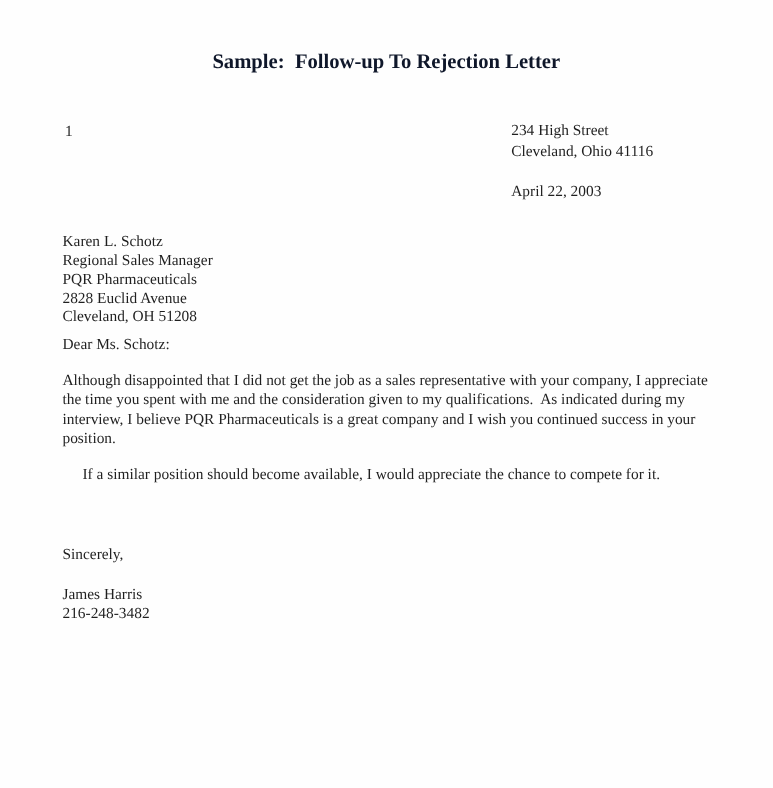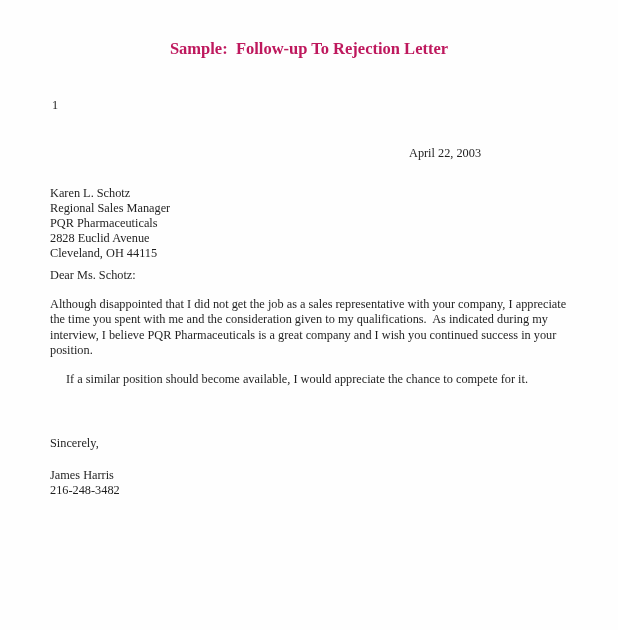--- a/index.html
+++ b/index.html
@@ -23,49 +23,51 @@
     color: #1f1f1f;
   }
   .doc-title {
     position: absolute;
     top: 39px; left: 0;
     width: 100%;
     text-align: center;
     font-weight: bold;
     font-size: 16.5px;
     white-space: pre-wrap;
-    color: #be185d;
+    color: #0f172a;
   }
   .page-number   { top: 98px;  left: 52px; }
   .sender-block  { top: 96px;  left: 409px; line-height: 16.5px; }
   .date-line     { top: 146px; left: 409px; }
   .recipient     { top: 186px; left: 50px;  line-height: 15px; }
   .salutation    { top: 268px; left: 50px; }
   .paragraph-1   { top: 297px; left: 50px;  width: 552px; line-height: 15.3px; font-family: Liberation Serif, serif; }
   .paragraph-2   { top: 372px; left: 50px;  width: 552px; margin-left: 16px; }
   .closing       { top: 436px; left: 50px; }
   .signature     { top: 468px; left: 50px;  line-height: 15.2px; }
 </style>
 </head>
 <body>
 
 <div class="page">
 
   <div class="doc-title">Sample:  Follow-up To Rejection Letter</div>
 
   <div class="txt page-number">1</div>
 
+  <div class="txt sender-block">234 High Street
+Cleveland, Ohio 41116</div>
 
   <div class="txt date-line">April 22, 2003</div>
 
   <div class="txt recipient">Karen L. Schotz
 Regional Sales Manager
 PQR Pharmaceuticals
 2828 Euclid Avenue
-Cleveland, OH 44115</div>
+Cleveland, OH 51208</div>
 
   <div class="txt salutation">Dear Ms. Schotz:</div>
 
   <div class="txt paragraph-1">Although disappointed that I did not get the job as a sales representative with your company, I appreciate
 the time you spent with me and the consideration given to my qualifications.  As indicated during my
 interview, I believe PQR Pharmaceuticals is a great company and I wish you continued success in your
 position.</div>
 
   <div class="txt paragraph-2">If a similar position should become available, I would appreciate the chance to compete for it.</div>
 

